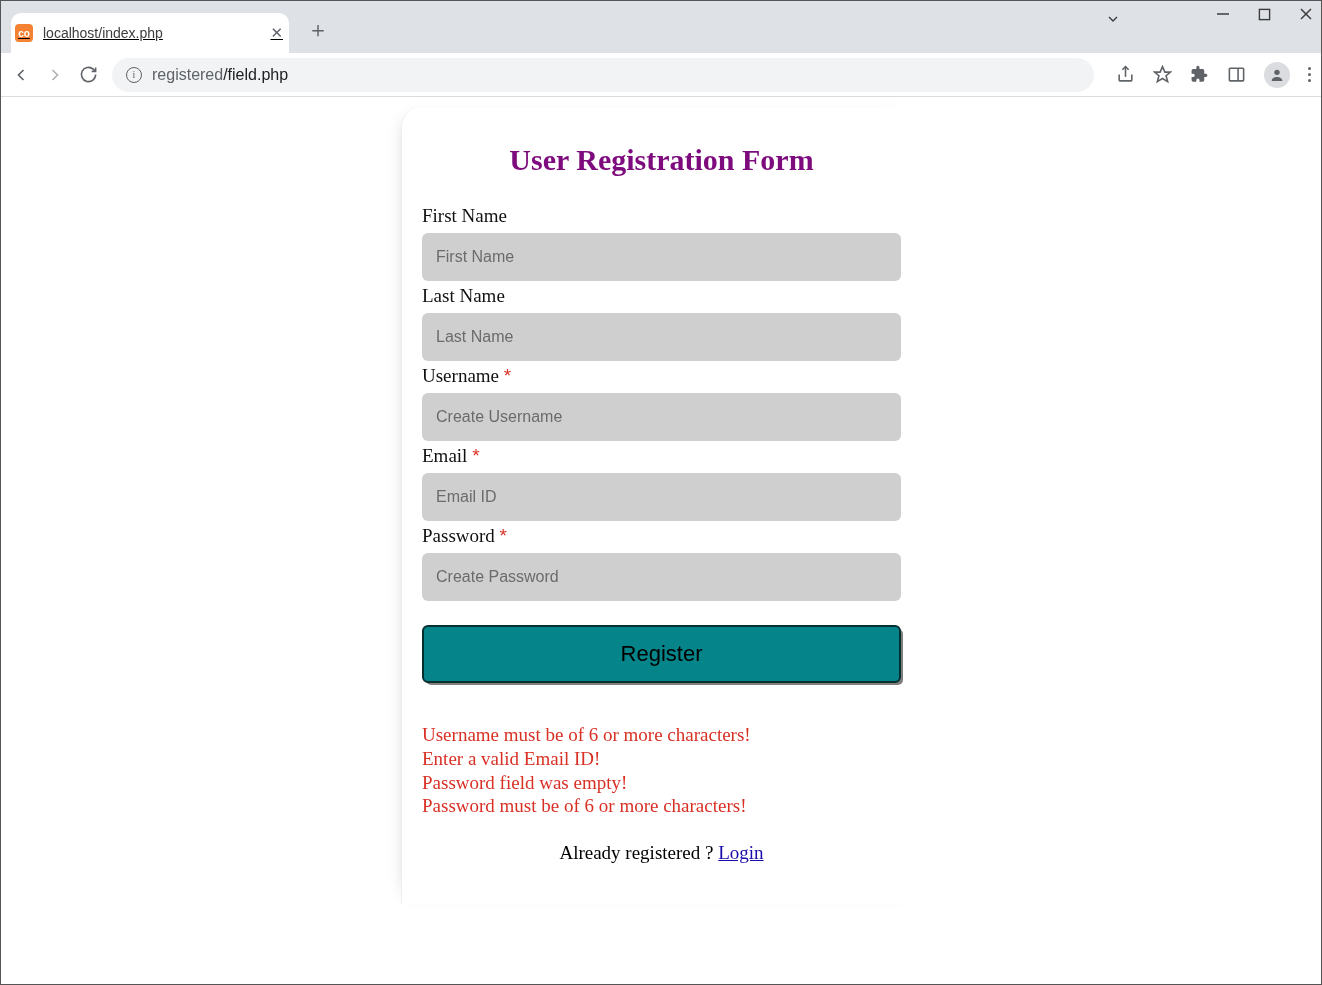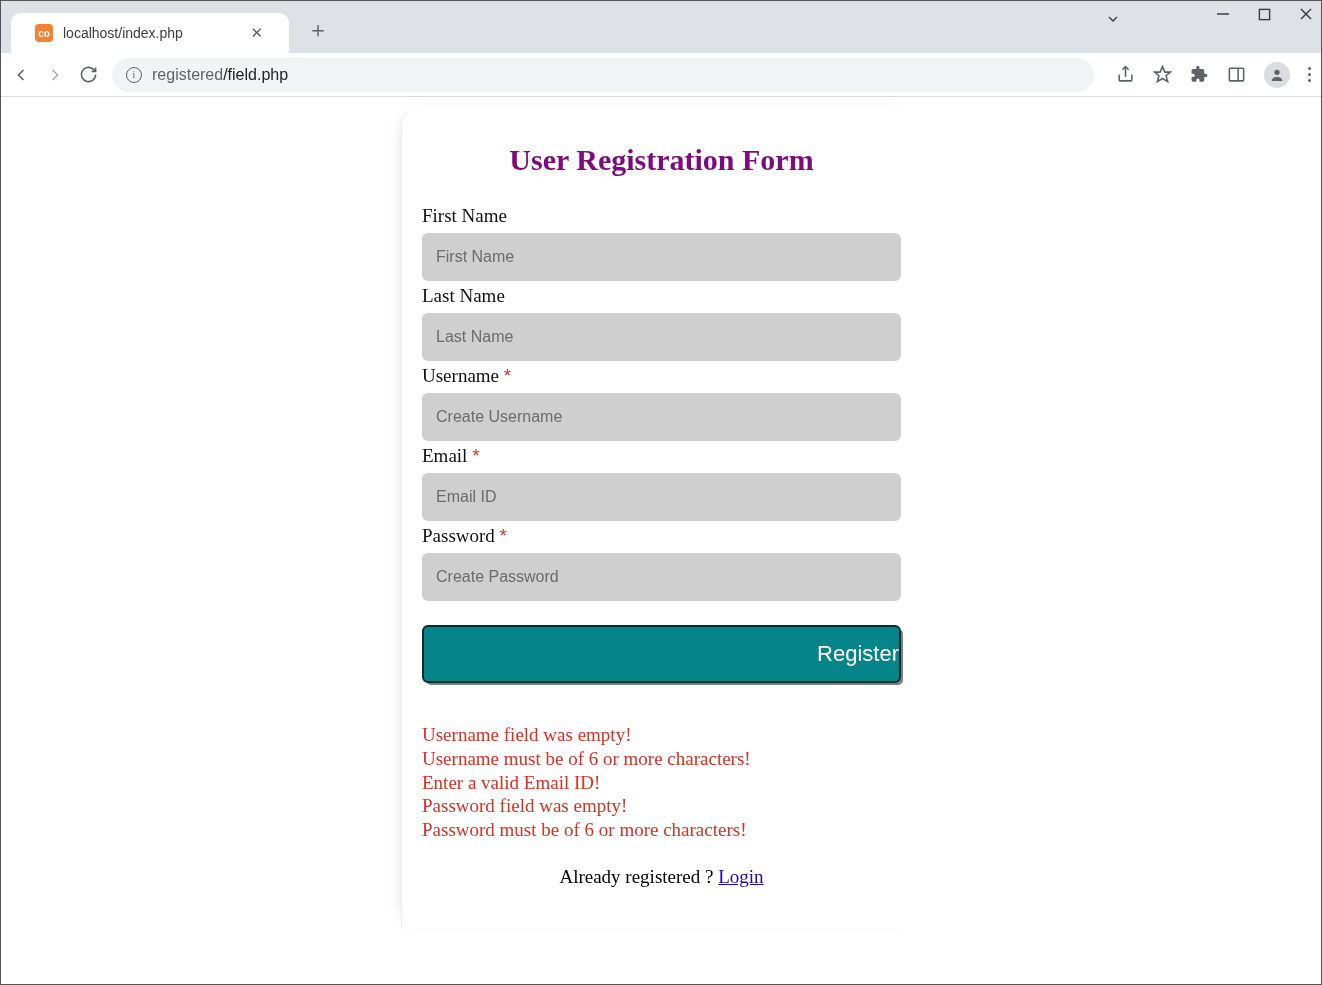--- a/index.html
+++ b/index.html
@@ -4,21 +4,21 @@
 <style>
   * { box-sizing: border-box; margin: 0; padding: 0; }
   html, body { width: 1322px; height: 985px; overflow: hidden; font-family: Arial, Helvetica, sans-serif; }
   body { border: 1px solid #555; background: #fff; }
 
   
   .chrome-top { background: #dee1e6; height: 52px; display: flex; align-items: flex-end; position: relative; }
   .tab {
     background: #fff; height: 40px; margin-left: 10px; margin-bottom: 0;
     border-radius: 10px 10px 0 0; display: flex; align-items: center;
-    padding: 0 24px; width: 278px; position: relative;
+    padding: 0 4px; width: 278px; position: relative; text-decoration: underline;
   }
   .tab-favicon {
     width: 18px; height: 18px; background: #f58233; border-radius: 4px;
     display: flex; align-items: center; justify-content: center;
     color: #fff; font-size: 10px; font-weight: bold; margin-right: 10px;
   }
   .tab-title { font-size: 14px; color: #3c3c3c; flex: 1; }
   .tab-close { color: #5f6368; font-size: 15px; cursor: pointer; padding: 0 2px; }
   .new-tab { color: #5f6368; font-size: 22px; margin-left: 18px; margin-bottom: 8px; cursor: pointer; }
   .win-controls { position: absolute; right: 8px; top: 6px; display: flex; gap: 28px; align-items: center; }
@@ -58,23 +58,23 @@
   }
   .fld { margin-bottom: 4px; }
   .fld label { font-family: Georgia, "Times New Roman", serif; font-size: 19px; color:#111; display:block; margin-bottom:6px; }
   .req { color:#d93025; font-family: Arial; }
   .fld input {
     width:100%; background:#cfcfcf; border:none; border-radius:6px;
     padding: 15px 14px; font-size:16px; color:#333;
   }
   .fld input::placeholder { color:#6b6b6b; }
   .btn-register {
-    width:100%; background:#05858a; color:#ffffff; border:2px solid #042f31;
+    width:100%; background:#05858a; color:#000000; border:2px solid #042f31;
     border-radius:6px; padding: 14px 0; font-size:22px; cursor:pointer;
-    margin-top: 20px; box-shadow: 3px 3px 0 -1px rgba(0,0,0,0.5); text-align: right;
+    margin-top: 20px; box-shadow: 3px 3px 0 -1px rgba(0,0,0,0.5);
   }
   .errors { margin-top: 40px; }
   .errors p { color:#d93025; font-family: Georgia, "Times New Roman", serif; font-size:19px; line-height:1.25; }
   .login-line { text-align:center; margin-top: 24px; font-family: Georgia, "Times New Roman", serif; font-size:19px; }
   .login-line a { color:#1a0dab; }
 
   svg { display:block; }
 </style>
 </head>
 <body>
@@ -197,21 +197,20 @@
     </div>
 
     <div class="fld">
       <label><span>Password</span> <span class="req">*</span></label>
       <input type="password" placeholder="Create Password" style="">
     </div>
 
     <button class="btn-register">Register</button>
 
     <div class="errors">
-      <p>Username field was empty!</p>
       <p>Username must be of 6 or more characters!</p>
       <p>Enter a valid Email ID!</p>
       <p>Password field was empty!</p>
       <p>Password must be of 6 or more characters!</p>
     </div>
 
     <p class="login-line">
       <span>Already registered ? </span><a href="#">Login</a>
     </p>
   </div>

